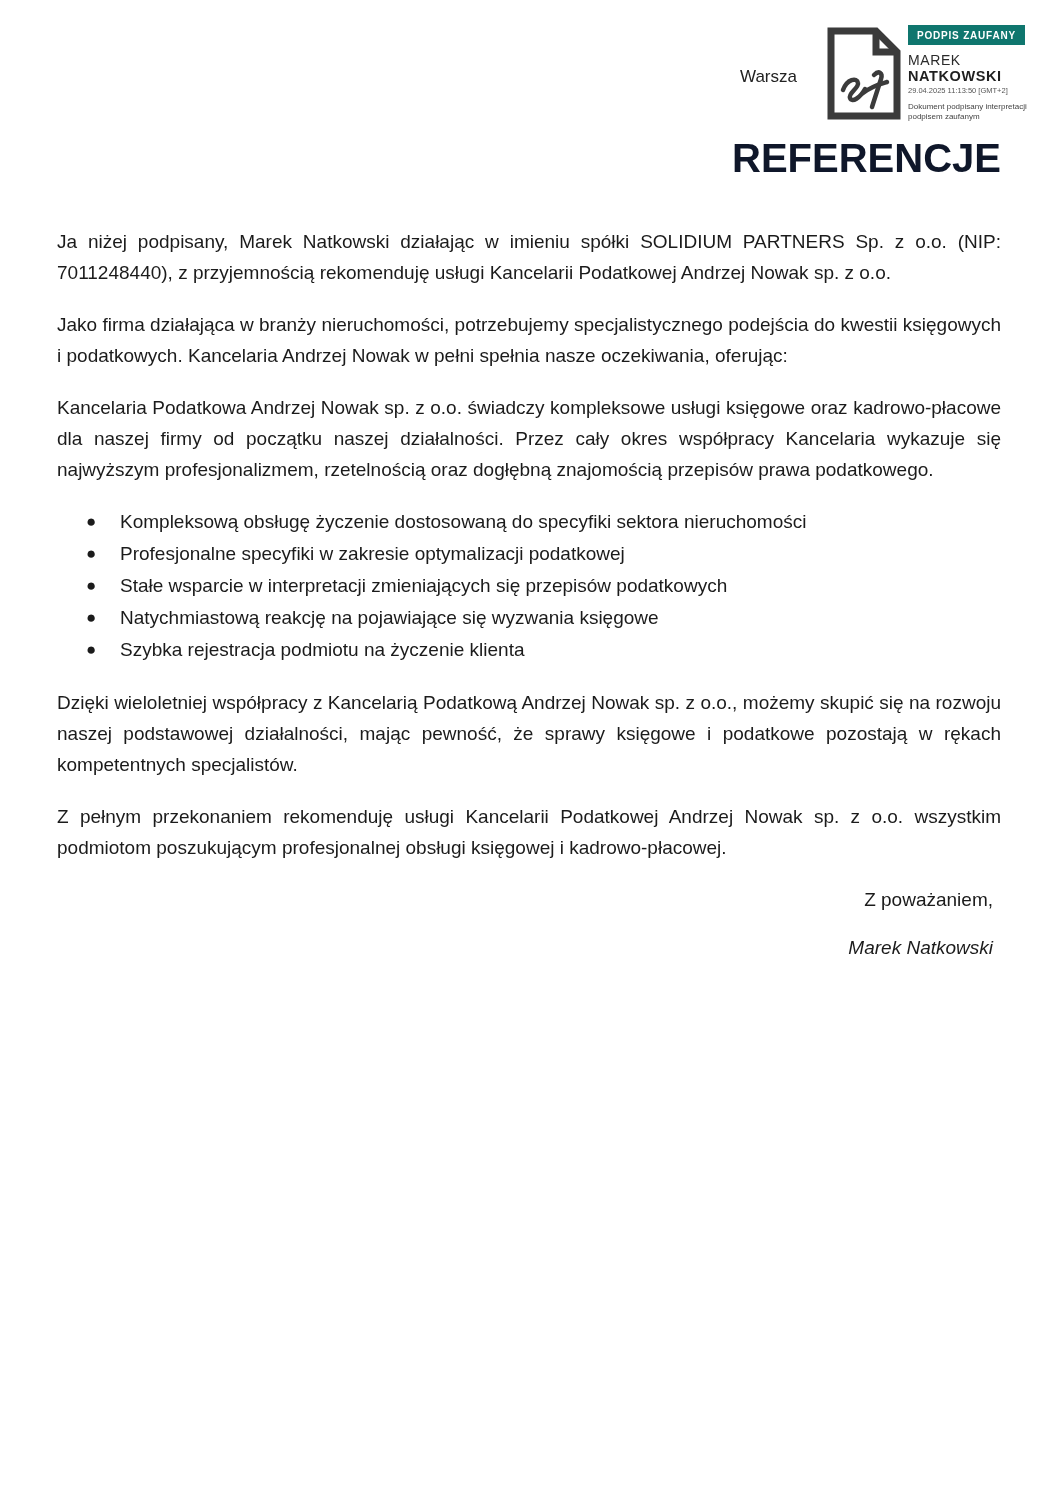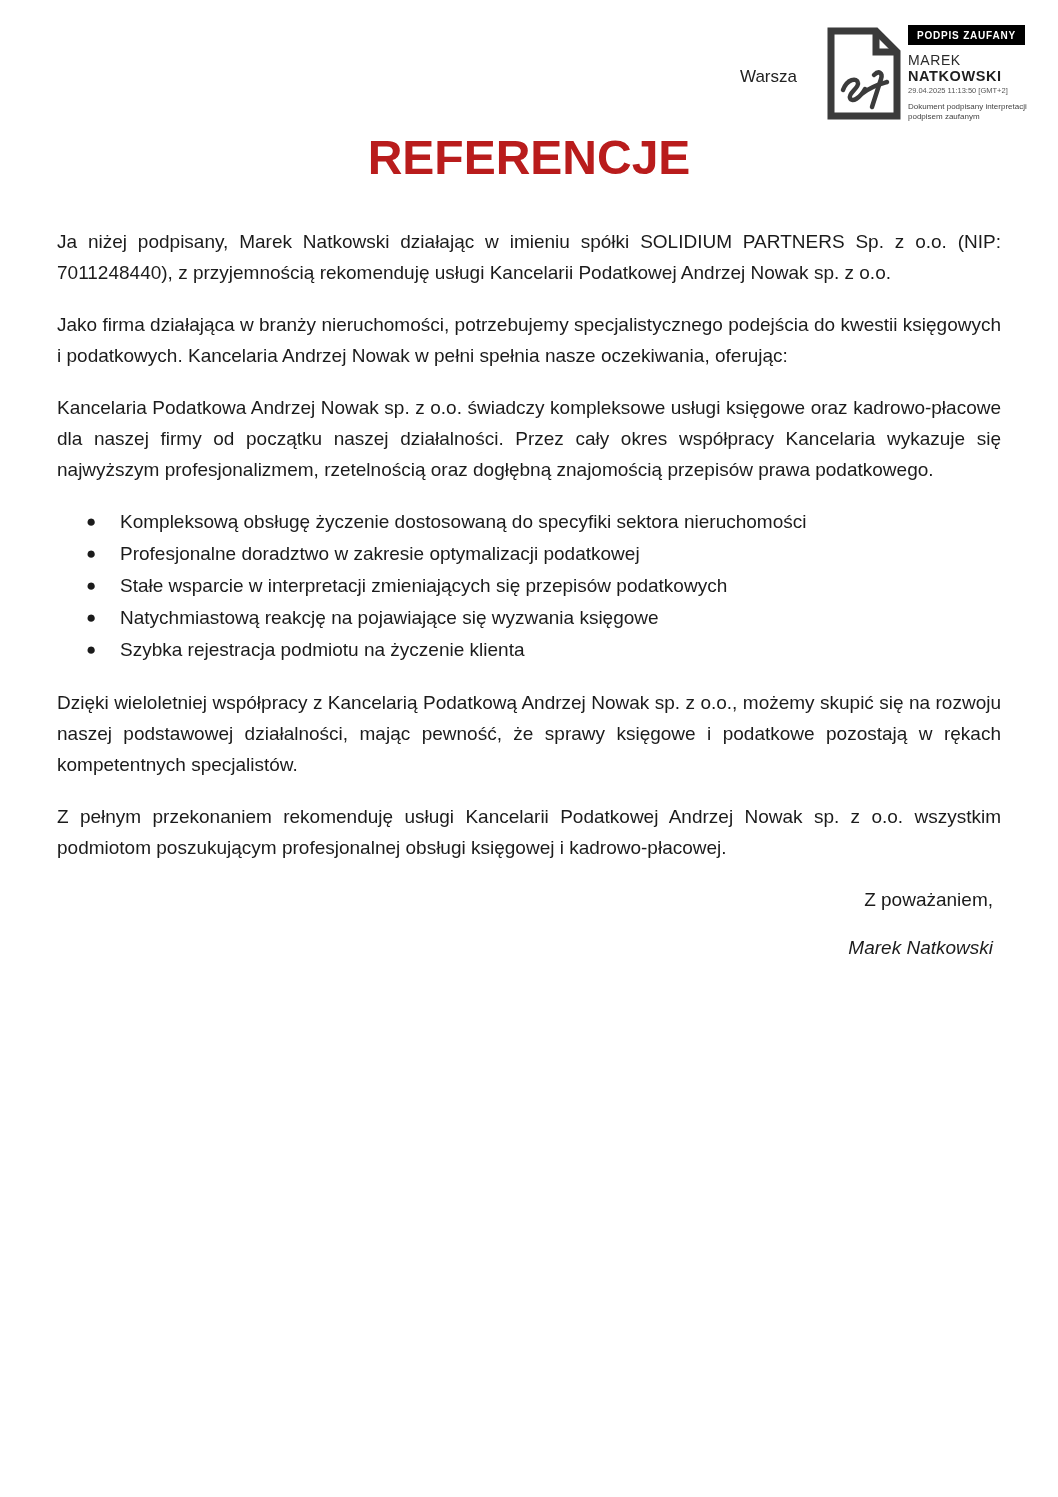--- a/index.html
+++ b/index.html
@@ -17,43 +17,43 @@
   
   .header { position: absolute; top: 0; left: 0; width: 100%; height: 130px; }
   .city {
     position: absolute; left: 740px; top: 67px;
     font-size: 17px; color: #222222; white-space: nowrap;
   }
   .stamp-icon { position: absolute; left: 824px; top: 24px; width: 80px; height: 99px; }
   .stamp-text { position: absolute; left: 908px; top: 25px; width: 150px; }
   .badge {
     display: inline-block;
-    background: #000000; color: #ffffff;
+    background: #0f766e; color: #ffffff;
     font-size: 10px; font-weight: 700; letter-spacing: 0.8px;
     padding: 5px 9px 4px 9px; white-space: nowrap;
   }
   .name-first {
     margin-top: 7px; font-size: 14px; font-weight: 400;
     letter-spacing: 0.6px; color: #2b2b2b;
   }
   .name-last {
     font-size: 14.5px; font-weight: 700;
     letter-spacing: 0.6px; color: #1f1f1f;
   }
   .timestamp { margin-top: 2px; font-size: 7.5px; color: #555555; white-space: nowrap; }
   .note { margin-top: 7px; font-size: 8px; line-height: 10px; color: #444444; white-space: nowrap; }
 
   
   .content { padding: 0 57px; }
   .title {
     margin: 136px 0 0 0;
-    font-size: 48px; line-height: 44px; font-weight: 700;
+    font-size: 40px; line-height: 44px; font-weight: 700;
     letter-spacing: 0px;
-    color: #b91c1c;
-    text-align: center;
+    color: #0f172a;
+    text-align: right;
   }
   p.para {
     margin: 0 0 21px 0;
     font-size: 19px; line-height: 31px;
     text-align: justify;
   }
   p.para.first { margin-top: 46px; }
   ul.bullets { margin: 0 0 21px 0; padding: 0; list-style: none; }
   ul.bullets li {
     position: relative;
@@ -103,21 +103,21 @@
     <p class="para">Jako firma działająca w branży nieruchomości, potrzebujemy specjalistycznego podejścia do kwestii księgowych i podatkowych. Kancelaria Andrzej Nowak w pełni spełnia nasze oczekiwania, oferując:</p>
     <p class="para">Kancelaria Podatkowa Andrzej Nowak sp. z o.o. świadczy kompleksowe usługi księgowe oraz kadrowo-płacowe dla naszej firmy od początku naszej działalności. Przez cały okres współpracy Kancelaria wykazuje się najwyższym profesjonalizmem, rzetelnością oraz dogłębną znajomością przepisów prawa podatkowego.</p>
 
     <ul class="bullets">
       <li>
         <span class="dot">●</span>
         <span>Kompleksową obsługę życzenie dostosowaną do specyfiki sektora nieruchomości</span>
       </li>
       <li>
         <span class="dot">●</span>
-        <span>Profesjonalne doradztwo w zakresie optymalizacji podatkowej</span>
+        <span>Profesjonalne specyfiki w zakresie optymalizacji podatkowej</span>
       </li>
       <li>
         <span class="dot">●</span>
         <span>Stałe wsparcie w interpretacji zmieniających się przepisów podatkowych</span>
       </li>
       <li>
         <span class="dot">●</span>
         <span>Natychmiastową reakcję na pojawiające się wyzwania księgowe</span>
       </li>
       <li>

